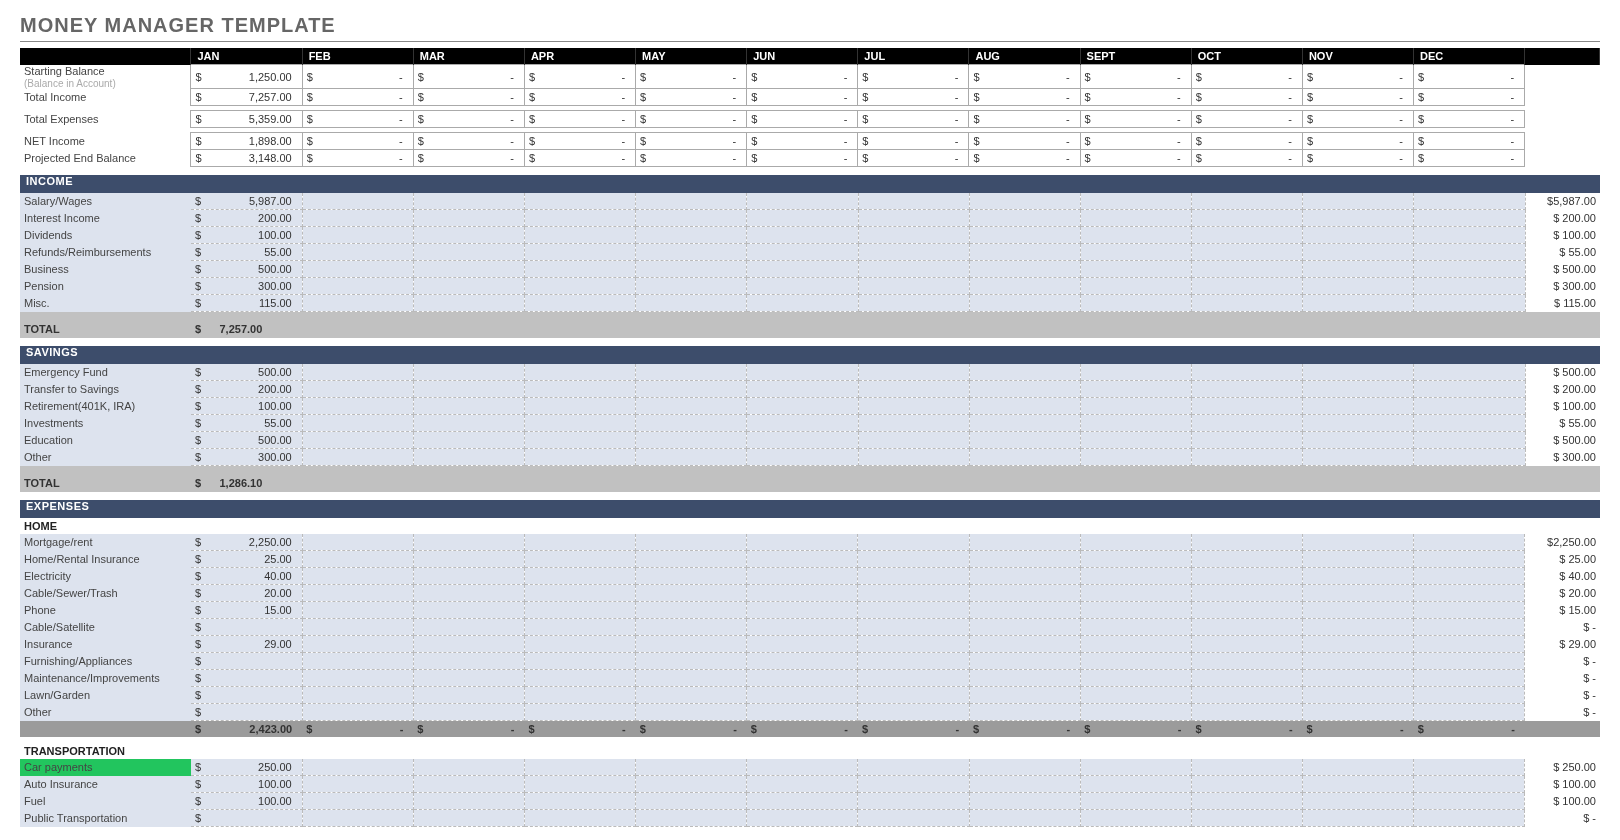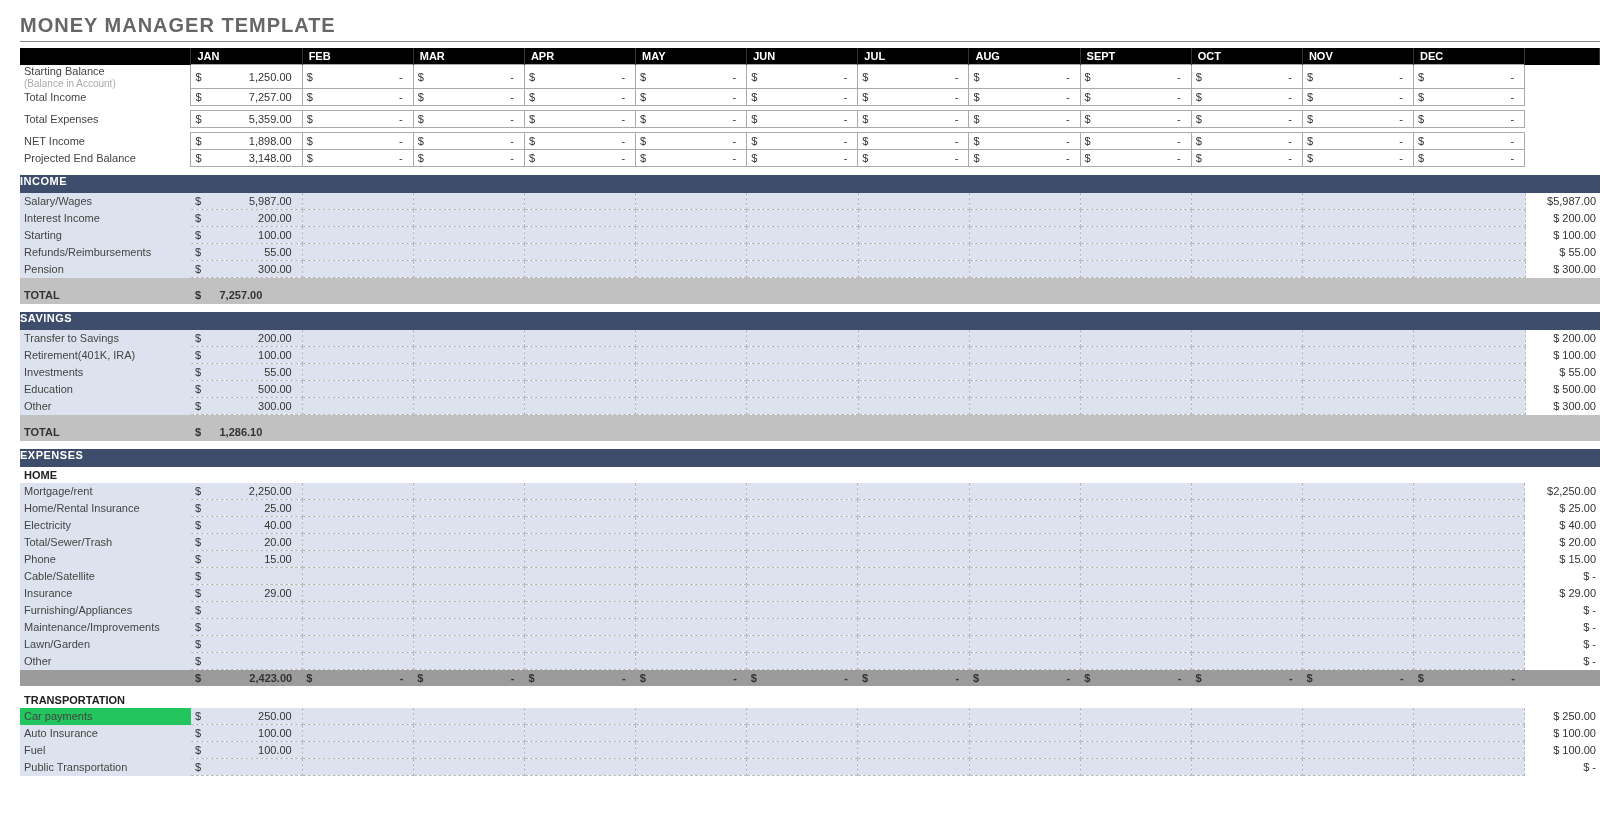--- a/index.html
+++ b/index.html
@@ -28,21 +28,21 @@
   .col-total { width: 70px; text-align: right; }
 
   .month-hdr { background: #000; color: #fff; font-weight: bold; text-align: left; font-size: 11px; }
   .month-hdr td { border-right: 1px solid #333; padding-left: 6px; }
 
   .summary td.cell { border: 1px solid #aaa; }
   .summary tr.gap td { border: none; height: 4px; }
   .summary .label { color: #444; }
   .sub-label     { color: #aaa; font-size: 10px; }
 
-  .section-hdr { background: #3d4d6b; color: #fff; font-weight: bold; height: 18px; letter-spacing: 0.5px; }
+  .section-hdr { background: #3d4d6b; color: #fff; font-weight: bold; height: 18px; padding-left: 6px; letter-spacing: 0.5px; }
   .sub-hdr { font-weight: bold; color: #222; }
 
   .detail-body { background: #dde3ee; }
   .detail-body td { border-right: 1px dashed #bbb; border-bottom: 1px dashed #bbb; }
   .detail-body td.label { border-right: none; border-bottom: none; color: #444; }
   .detail-body td.total-col { background: #fff; border: none; text-align: right; color: #333; font-size: 11px; }
 
   .totals-row { background: #c1c1c1; font-weight: bold; }
   .totals-row td { height: 18px; }
   .totals-row .cur { text-align: left; }
@@ -396,21 +396,21 @@
         <td></td>
         <td></td>
         <td></td>
         <td></td>
         <td></td>
         <td></td>
         <td></td>
         <td class="total-col">$  200.00</td>
       </tr>
       <tr>
-        <td class="label">Starting</td>
+        <td class="label">Dividends</td>
         <td>
           <span style="float:left">$</span>
           <span style="float:right;padding-right:6px">100.00</span>
         </td>
         <td></td>
         <td></td>
         <td></td>
         <td></td>
         <td></td>
         <td></td>
@@ -434,37 +434,75 @@
         <td></td>
         <td></td>
         <td></td>
         <td></td>
         <td></td>
         <td></td>
         <td></td>
         <td class="total-col">$    55.00</td>
       </tr>
       <tr>
+        <td class="label">Business</td>
+        <td>
+          <span style="float:left">$</span>
+          <span style="float:right;padding-right:6px">500.00</span>
+        </td>
+        <td></td>
+        <td></td>
+        <td></td>
+        <td></td>
+        <td></td>
+        <td></td>
+        <td></td>
+        <td></td>
+        <td></td>
+        <td></td>
+        <td></td>
+        <td class="total-col">$  500.00</td>
+      </tr>
+      <tr>
         <td class="label">Pension</td>
         <td>
           <span style="float:left">$</span>
           <span style="float:right;padding-right:6px">300.00</span>
         </td>
         <td></td>
         <td></td>
         <td></td>
         <td></td>
         <td></td>
         <td></td>
         <td></td>
         <td></td>
         <td></td>
         <td></td>
         <td></td>
         <td class="total-col">$  300.00</td>
+      </tr>
+      <tr>
+        <td class="label">Misc.</td>
+        <td>
+          <span style="float:left">$</span>
+          <span style="float:right;padding-right:6px">115.00</span>
+        </td>
+        <td></td>
+        <td></td>
+        <td></td>
+        <td></td>
+        <td></td>
+        <td></td>
+        <td></td>
+        <td></td>
+        <td></td>
+        <td></td>
+        <td></td>
+        <td class="total-col">$  115.00</td>
       </tr>
     </tbody>
   <tbody>
       <tr class="blank-strip">
         <td colspan="14"></td>
       </tr>
     </tbody>
   <tbody>
     <tr class="totals-row">
       <td style="padding-left:4px">TOTAL</td>
@@ -478,20 +516,39 @@
 
 <div class="section-hdr">SAVINGS</div>
 <table>
   <colgroup>
       <col class="col-label">
       <col span="12" class="col-m">
       <col class="col-total">
     </colgroup>
   <tbody id="savings-body" class="detail-body">
       <tr>
+        <td class="label">Emergency Fund</td>
+        <td>
+          <span style="float:left">$</span>
+          <span style="float:right;padding-right:6px">500.00</span>
+        </td>
+        <td></td>
+        <td></td>
+        <td></td>
+        <td></td>
+        <td></td>
+        <td></td>
+        <td></td>
+        <td></td>
+        <td></td>
+        <td></td>
+        <td></td>
+        <td class="total-col">$  500.00</td>
+      </tr>
+      <tr>
         <td class="label">Transfer to Savings</td>
         <td>
           <span style="float:left">$</span>
           <span style="float:right;padding-right:6px">200.00</span>
         </td>
         <td></td>
         <td></td>
         <td></td>
         <td></td>
         <td></td>
@@ -658,21 +715,21 @@
         <td style="background: rgb(221, 227, 238); border-right: 1px dashed rgb(187, 187, 187); border-bottom: 1px dashed rgb(187, 187, 187);"></td>
         <td style="background: rgb(221, 227, 238); border-right: 1px dashed rgb(187, 187, 187); border-bottom: 1px dashed rgb(187, 187, 187);"></td>
         <td style="background: rgb(221, 227, 238); border-right: 1px dashed rgb(187, 187, 187); border-bottom: 1px dashed rgb(187, 187, 187);"></td>
         <td style="background: rgb(221, 227, 238); border-right: 1px dashed rgb(187, 187, 187); border-bottom: 1px dashed rgb(187, 187, 187);"></td>
         <td style="background: rgb(221, 227, 238); border-right: 1px dashed rgb(187, 187, 187); border-bottom: 1px dashed rgb(187, 187, 187);"></td>
         <td style="background: rgb(221, 227, 238); border-right: 1px dashed rgb(187, 187, 187); border-bottom: 1px dashed rgb(187, 187, 187);"></td>
         <td style="background: rgb(221, 227, 238); border-right: 1px dashed rgb(187, 187, 187); border-bottom: 1px dashed rgb(187, 187, 187);"></td>
         <td class="total-col" style="background: rgb(255, 255, 255);">$    40.00</td>
       </tr>
       <tr class="detail-body">
-        <td class="label" style="background: rgb(221, 227, 238);">Total/Sewer/Trash</td>
+        <td class="label" style="background: rgb(221, 227, 238);">Cable/Sewer/Trash</td>
         <td style="background: rgb(221, 227, 238); border-right: 1px dashed rgb(187, 187, 187); border-bottom: 1px dashed rgb(187, 187, 187);">
           <span style="float:left">$</span>
           <span style="float:right;padding-right:6px">20.00</span>
         </td>
         <td style="background: rgb(221, 227, 238); border-right: 1px dashed rgb(187, 187, 187); border-bottom: 1px dashed rgb(187, 187, 187);"></td>
         <td style="background: rgb(221, 227, 238); border-right: 1px dashed rgb(187, 187, 187); border-bottom: 1px dashed rgb(187, 187, 187);"></td>
         <td style="background: rgb(221, 227, 238); border-right: 1px dashed rgb(187, 187, 187); border-bottom: 1px dashed rgb(187, 187, 187);"></td>
         <td style="background: rgb(221, 227, 238); border-right: 1px dashed rgb(187, 187, 187); border-bottom: 1px dashed rgb(187, 187, 187);"></td>
         <td style="background: rgb(221, 227, 238); border-right: 1px dashed rgb(187, 187, 187); border-bottom: 1px dashed rgb(187, 187, 187);"></td>
         <td style="background: rgb(221, 227, 238); border-right: 1px dashed rgb(187, 187, 187); border-bottom: 1px dashed rgb(187, 187, 187);"></td>

